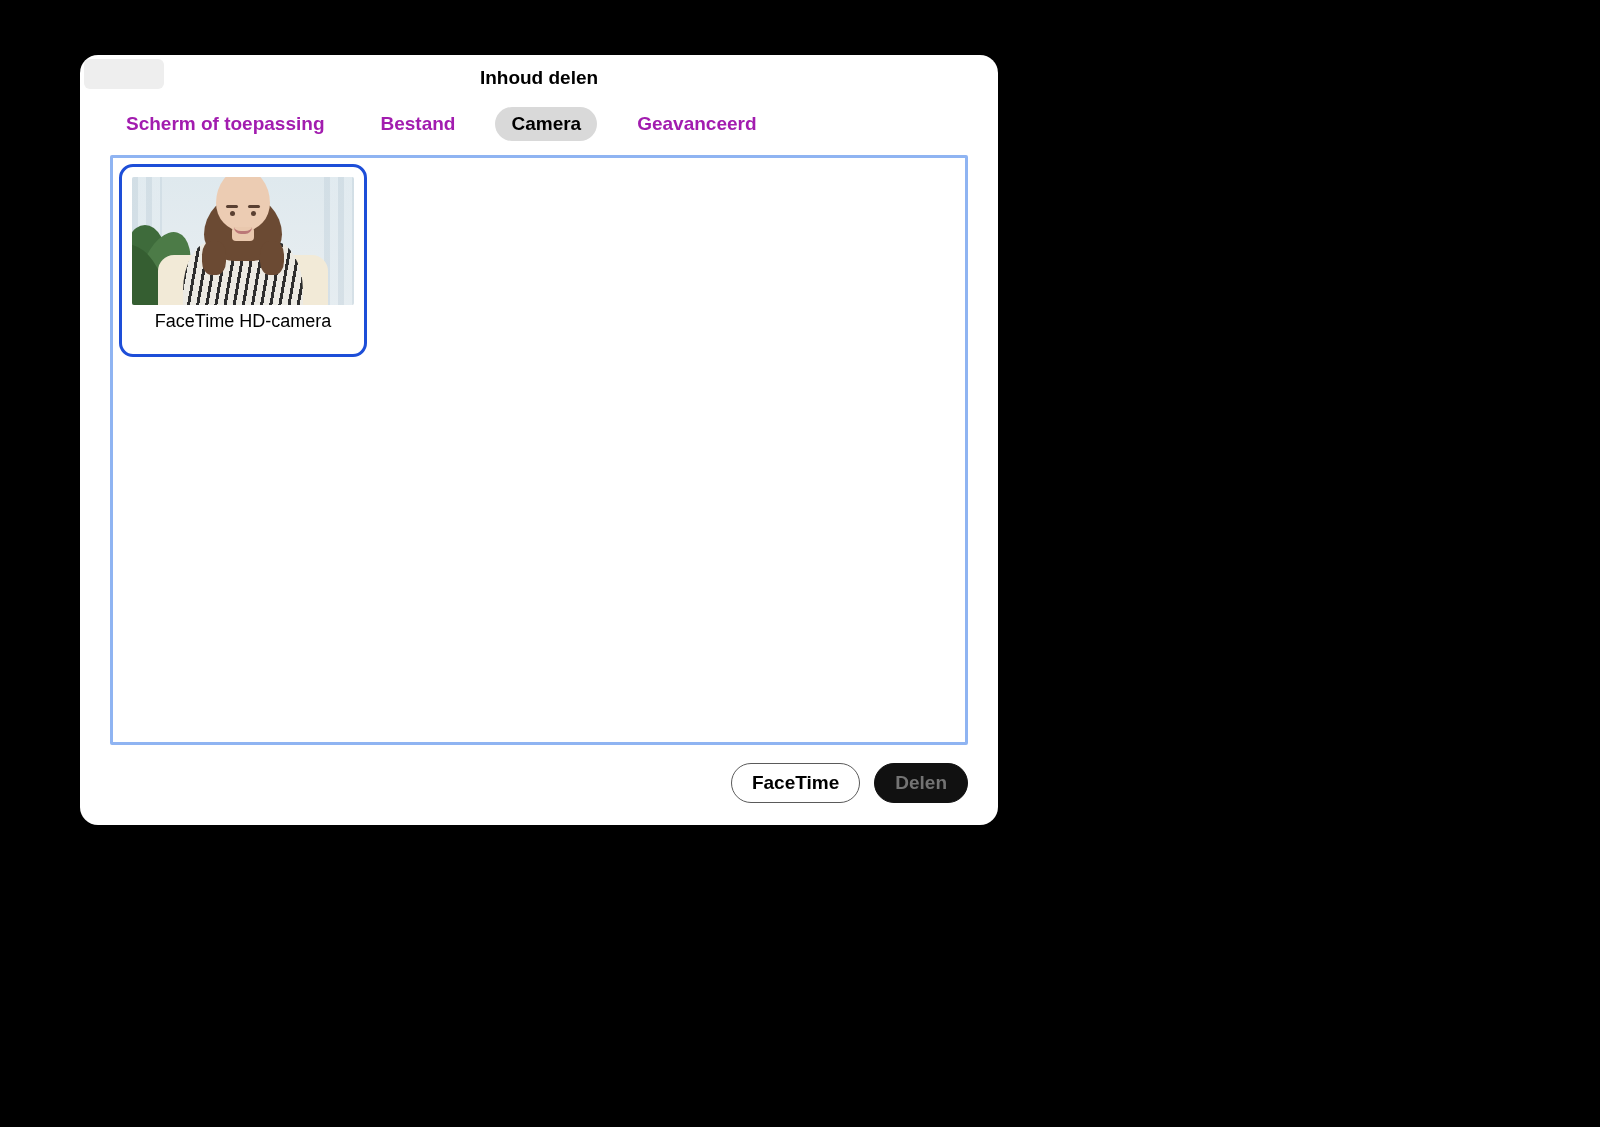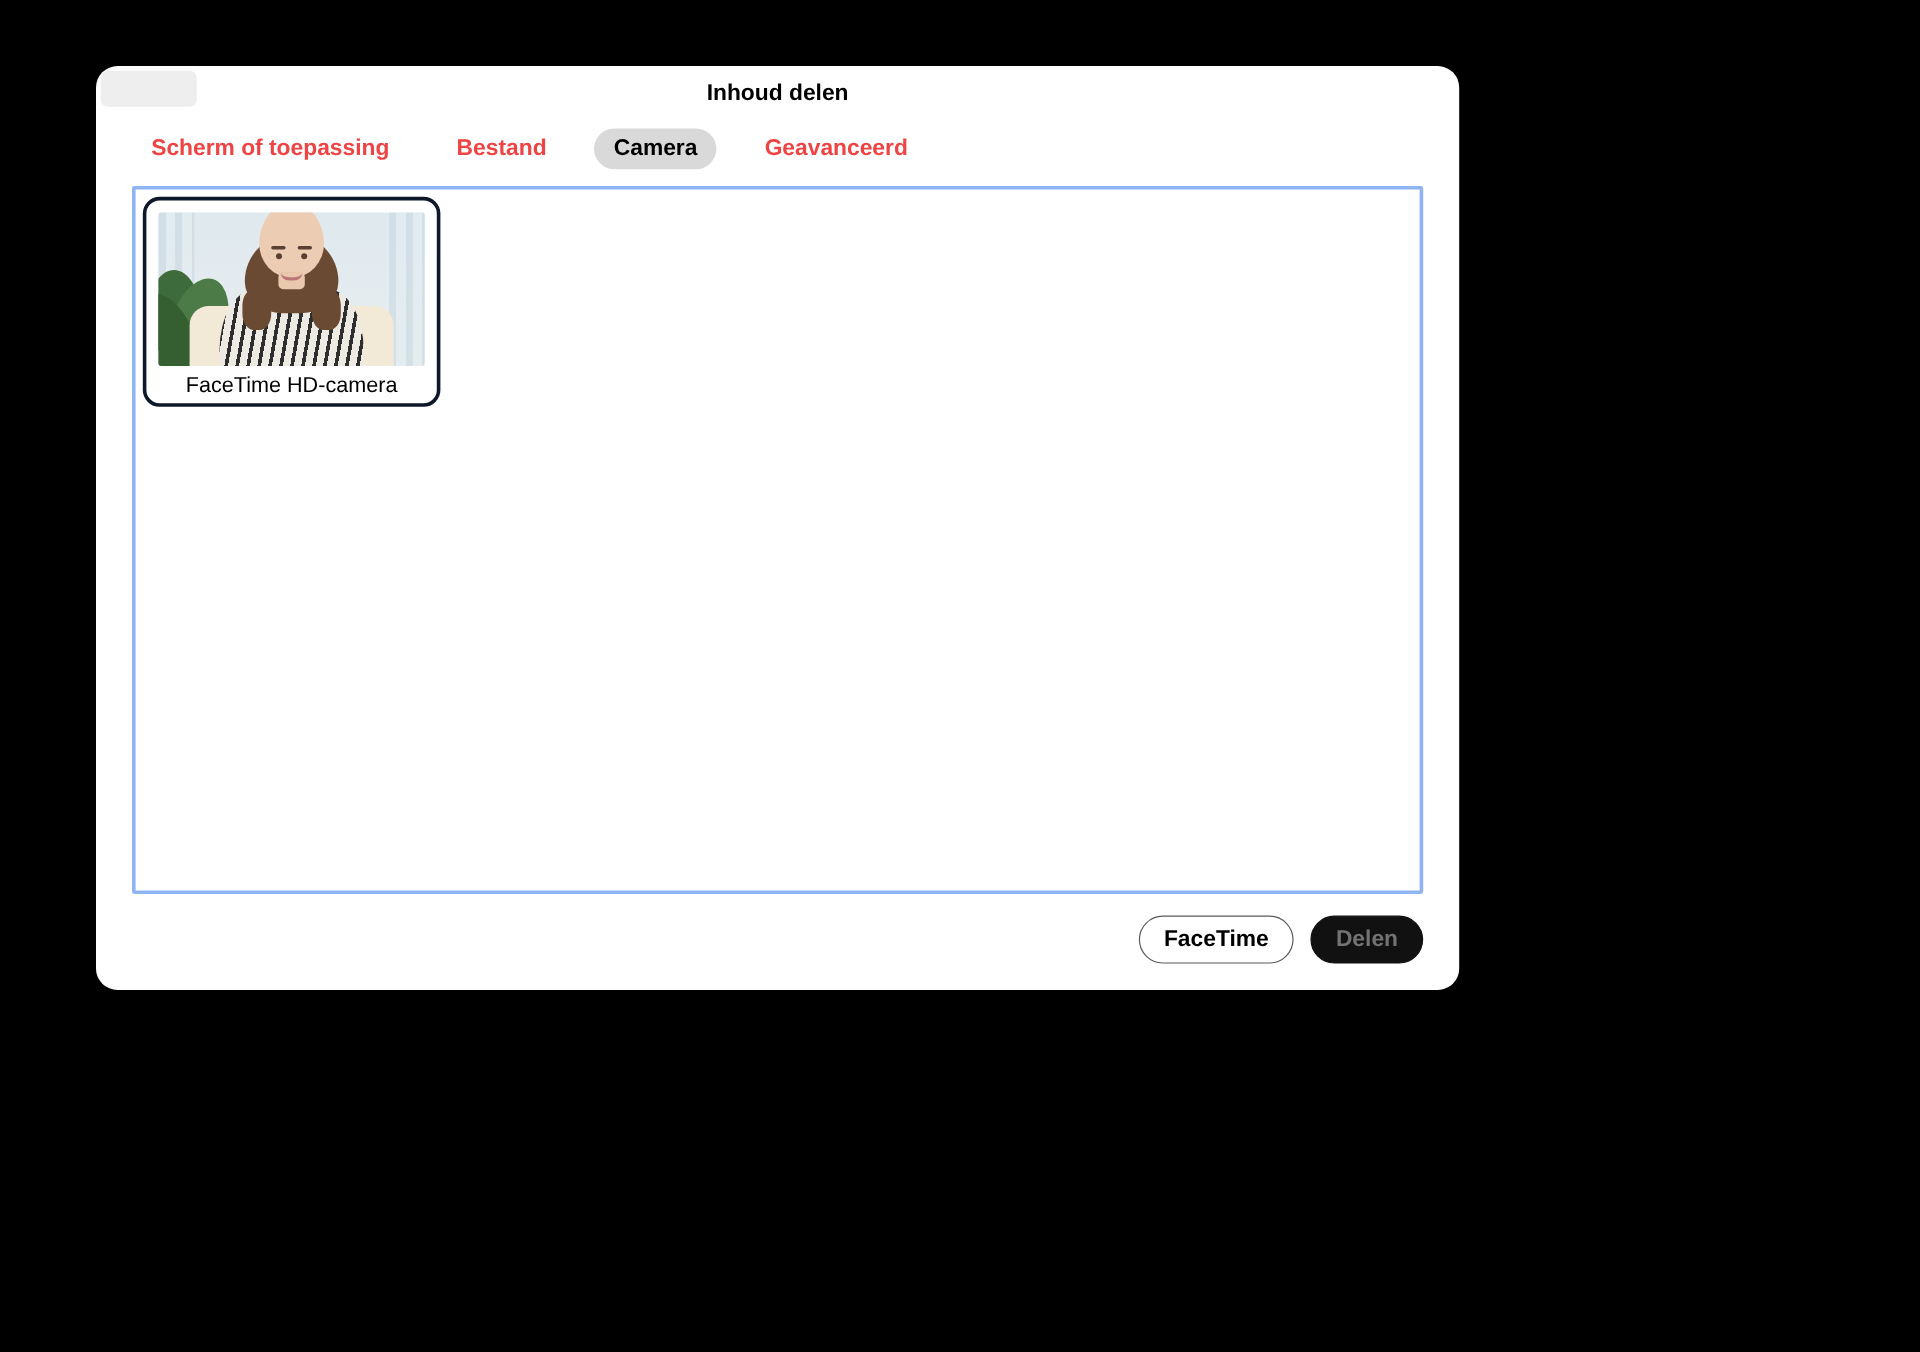--- a/index.html
+++ b/index.html
@@ -9,21 +9,21 @@
     font-family: -apple-system, BlinkMacSystemFont, "Segoe UI", Helvetica, Arial, sans-serif;
     width: 1600px;
     height: 1127px;
     position: relative;
     overflow: hidden;
   }
   .dialog {
     position: absolute;
     left: 80px;
     top: 55px;
-    width: 1136px;
+    width: 918px;
     height: 770px;
     background: #fff;
     border-radius: 18px;
     box-shadow: 0 8px 30px rgba(0,0,0,.5);
     display: flex;
     flex-direction: column;
   }
   .titlebar {
     position: relative;
     height: 46px;
@@ -47,21 +47,21 @@
   }
   .tabs {
     display: flex;
     gap: 24px;
     padding: 6px 30px 14px 30px;
     align-items: center;
   }
   .tab {
     font-size: 19px;
     font-weight: 600;
-    color: #ef4444;
+    color: #a21caf;
     padding: 6px 16px;
     border-radius: 20px;
     cursor: pointer;
     user-select: none;
   }
   .tab.active {
     background: #d9d9d9;
     color: #000;
     font-weight: 700;
     text-align: right;
@@ -74,23 +74,23 @@
     background: #fff;
     padding: 6px;
     display: flex;
     align-content: flex-start;
     flex-wrap: wrap;
     gap: 12px;
     overflow: auto;
   }
   .camera-card {
     width: 248px;
-    border: 3px solid #0f172a;
+    border: 3px solid #1d4ed8;
     border-radius: 14px;
-    padding: 10px 10px 4px 10px;
+    padding: 10px 10px 22px 10px;
     cursor: pointer;
     background: #fff;
   }
   .camera-thumb {
     width: 100%;
     height: 128px;
     border-radius: 2px;
     overflow: hidden;
     position: relative;
     background: linear-gradient(180deg,#dfe9ee 0%, #e9eef1 100%);

